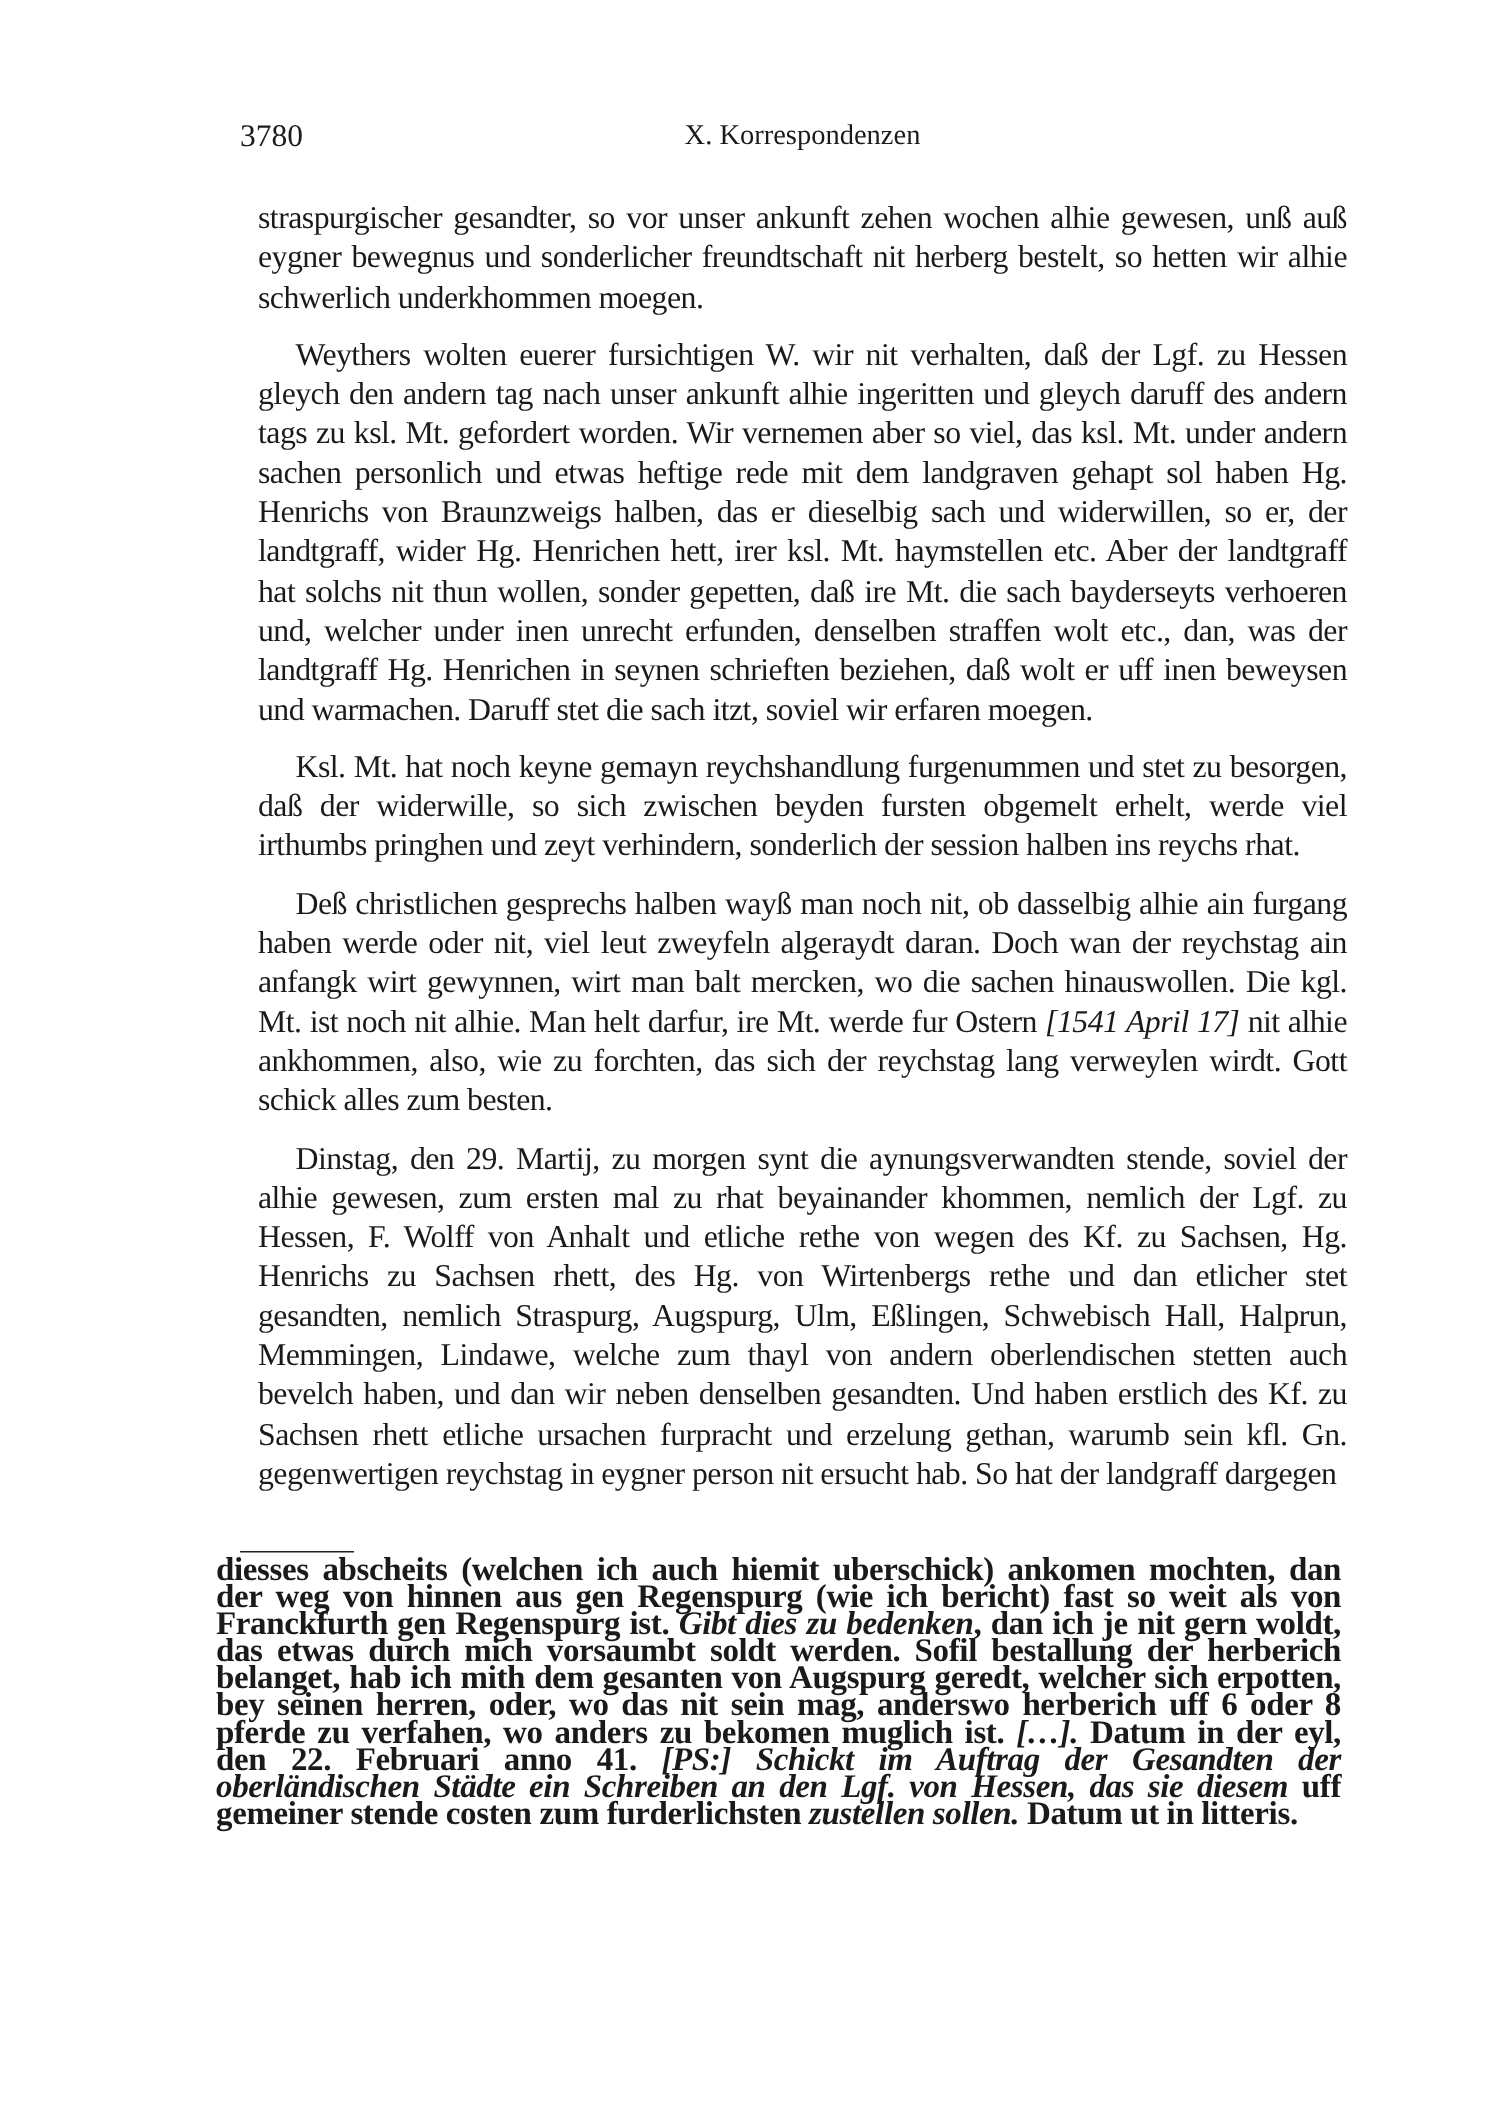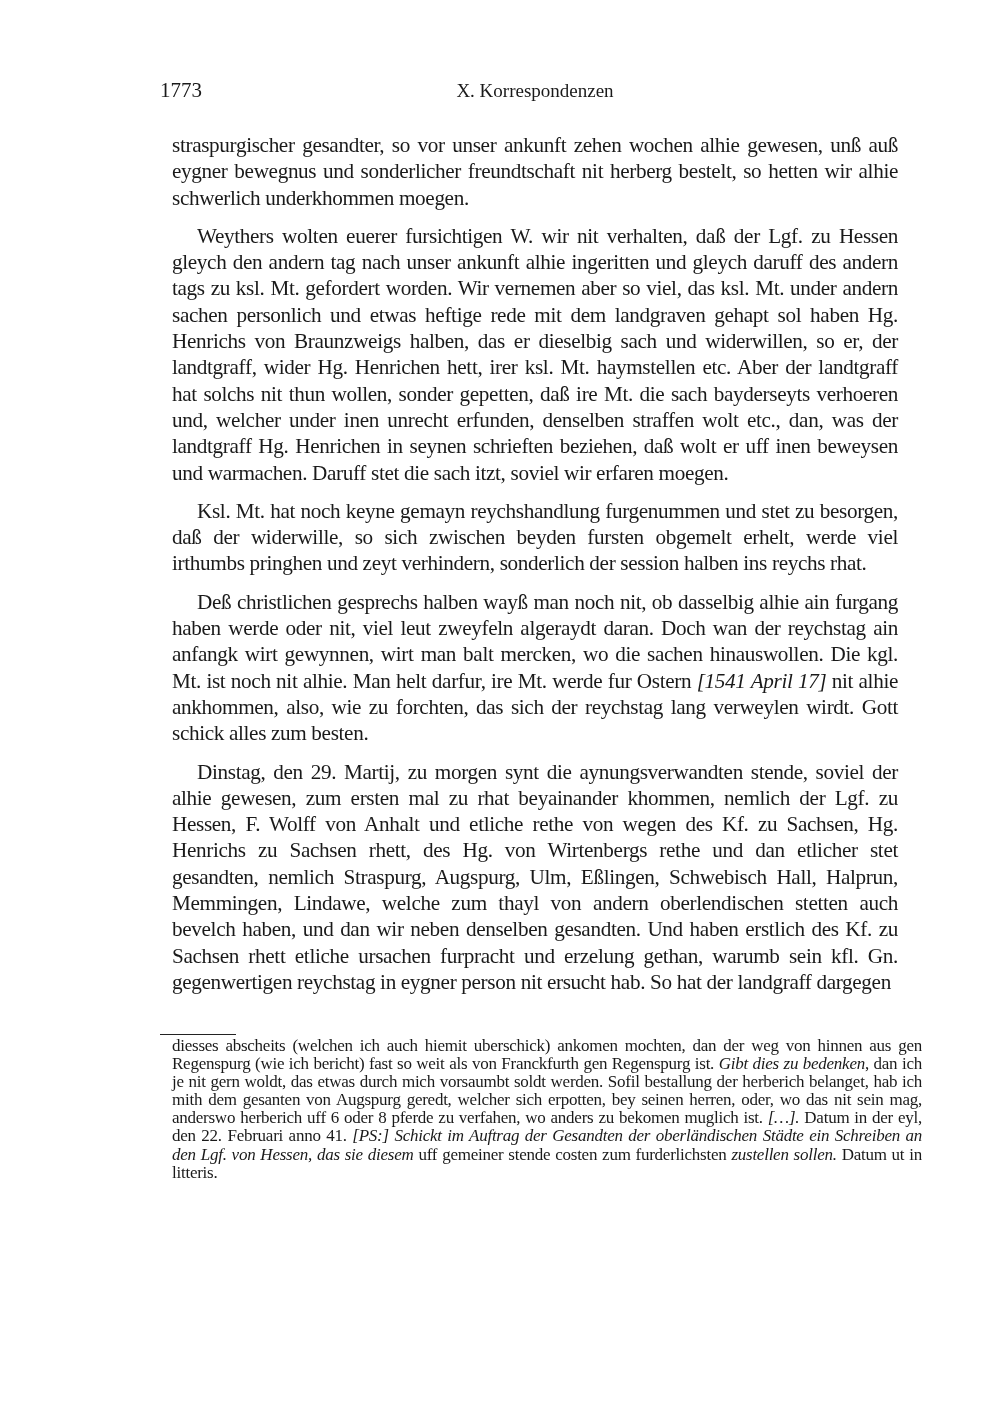--- a/index.html
+++ b/index.html
@@ -8,30 +8,30 @@
   .page-header { position: absolute; top: 78px; left: 160px; width: 750px; height: 28px;
                  font-size: 21px; }
   .page-number { position: absolute; left: 0; top: 0; }
   .running-title { position: absolute; left: 0; width: 100%; text-align: center; top: 2px; font-size: 19px; }
   .main-text { position: absolute; top: 120px; left: 160px; width: 750px;
                font-size: 21.2px; line-height: 26.3px; text-align: justify; letter-spacing: -0.35px; }
   .main-text p { margin: 12px; text-indent: 0; }
   .main-text p.indent { text-indent: 25px; }
   .footnote-rule { position: absolute; top: 1034px; left: 160px; width: 76px; height: 0;
                    border-top: 1px solid #222; }
-  .footnotes { position: absolute; top: 1037px; left: 172px; width: 750px;
-               font-size: 17px; line-height: 18.1px; text-align: justify; letter-spacing: -0.25px; }
+  .footnotes { position: absolute; top: 1037px; left: 144px; width: 750px;
+               font-size: 22px; line-height: 18.1px; text-align: justify; letter-spacing: -0.25px; font-weight: bold; }
   .footnotes p { margin: 0; }
   .it { font-style: italic; }
 </style>
 </head>
 <body>
 
 <div class="page-header">
-  <span class="page-number">1773</span>
+  <span class="page-number">3780</span>
   <span class="running-title">X. Korrespondenzen</span>
 </div>
 
 <div class="main-text" id="main-text">
     <p><span>straspurgischer gesandter, so vor unser ankunft zehen wochen alhie gewesen, unß auß eygner bewegnus und sonderlicher freundtschaft nit herberg bestelt, so hetten wir alhie schwerlich underkhommen moegen.</span></p>
     <p class="indent"><span>Weythers wolten euerer fursichtigen W. wir nit verhalten, daß der Lgf. zu Hessen gleych den andern tag nach unser ankunft alhie ingeritten und gleych daruff des andern tags zu ksl. Mt. gefordert worden. Wir vernemen aber so viel, das ksl. Mt. under andern sachen personlich und etwas heftige rede mit dem landgraven gehapt sol haben Hg. Henrichs von Braunzweigs halben, das er dieselbig sach und widerwillen, so er, der landtgraff, wider Hg. Henrichen hett, irer ksl. Mt. haymstellen etc. Aber der landtgraff hat solchs nit thun wollen, sonder gepetten, daß ire Mt. die sach bayderseyts verhoeren und, welcher under inen unrecht erfunden, denselben straffen wolt etc., dan, was der landtgraff Hg. Henrichen in seynen schrieften beziehen, daß wolt er uff inen beweysen und warmachen. Daruff stet die sach itzt, soviel wir erfaren moegen.</span></p>
     <p class="indent"><span>Ksl. Mt. hat noch keyne gemayn reychshandlung furgenummen und stet zu besorgen, daß der widerwille, so sich zwischen beyden fursten obgemelt erhelt, werde viel irthumbs pringhen und zeyt verhindern, sonderlich der session halben ins reychs rhat.</span></p>
     <p class="indent"><span>Deß christlichen gesprechs halben wayß man noch nit, ob dasselbig alhie ain furgang haben werde oder nit, viel leut zweyfeln algeraydt daran. Doch wan der reychstag ain anfangk wirt gewynnen, wirt man balt mercken, wo die sachen hinauswollen. Die kgl. Mt. ist noch nit alhie. Man helt darfur, ire Mt. werde fur Ostern </span><span class="it">[1541 April 17]</span><span> nit alhie ankhommen, also, wie zu forchten, das sich der reychstag lang verweylen wirdt. Gott schick alles zum besten.</span></p>
     <p class="indent"><span>Dinstag, den 29. Martij, zu morgen synt die aynungsverwandten stende, soviel der alhie gewesen, zum ersten mal zu rhat beyainander khommen, nemlich der Lgf. zu Hessen, F. Wolff von Anhalt und etliche rethe von wegen des Kf. zu Sachsen, Hg. Henrichs zu Sachsen rhett, des Hg. von Wirtenbergs rethe und dan etlicher stet gesandten, nemlich Straspurg, Augspurg, Ulm, Eßlingen, Schwebisch Hall, Halprun, Memmingen, Lindawe, welche zum thayl von andern oberlendischen stetten auch bevelch haben, und dan wir neben denselben gesandten. Und haben erstlich des Kf. zu Sachsen rhett etliche ursachen furpracht und erzelung gethan, warumb sein kfl. Gn. gegenwertigen reychstag in eygner person nit ersucht hab. So hat der landgraff dargegen</span></p>
   </div>

